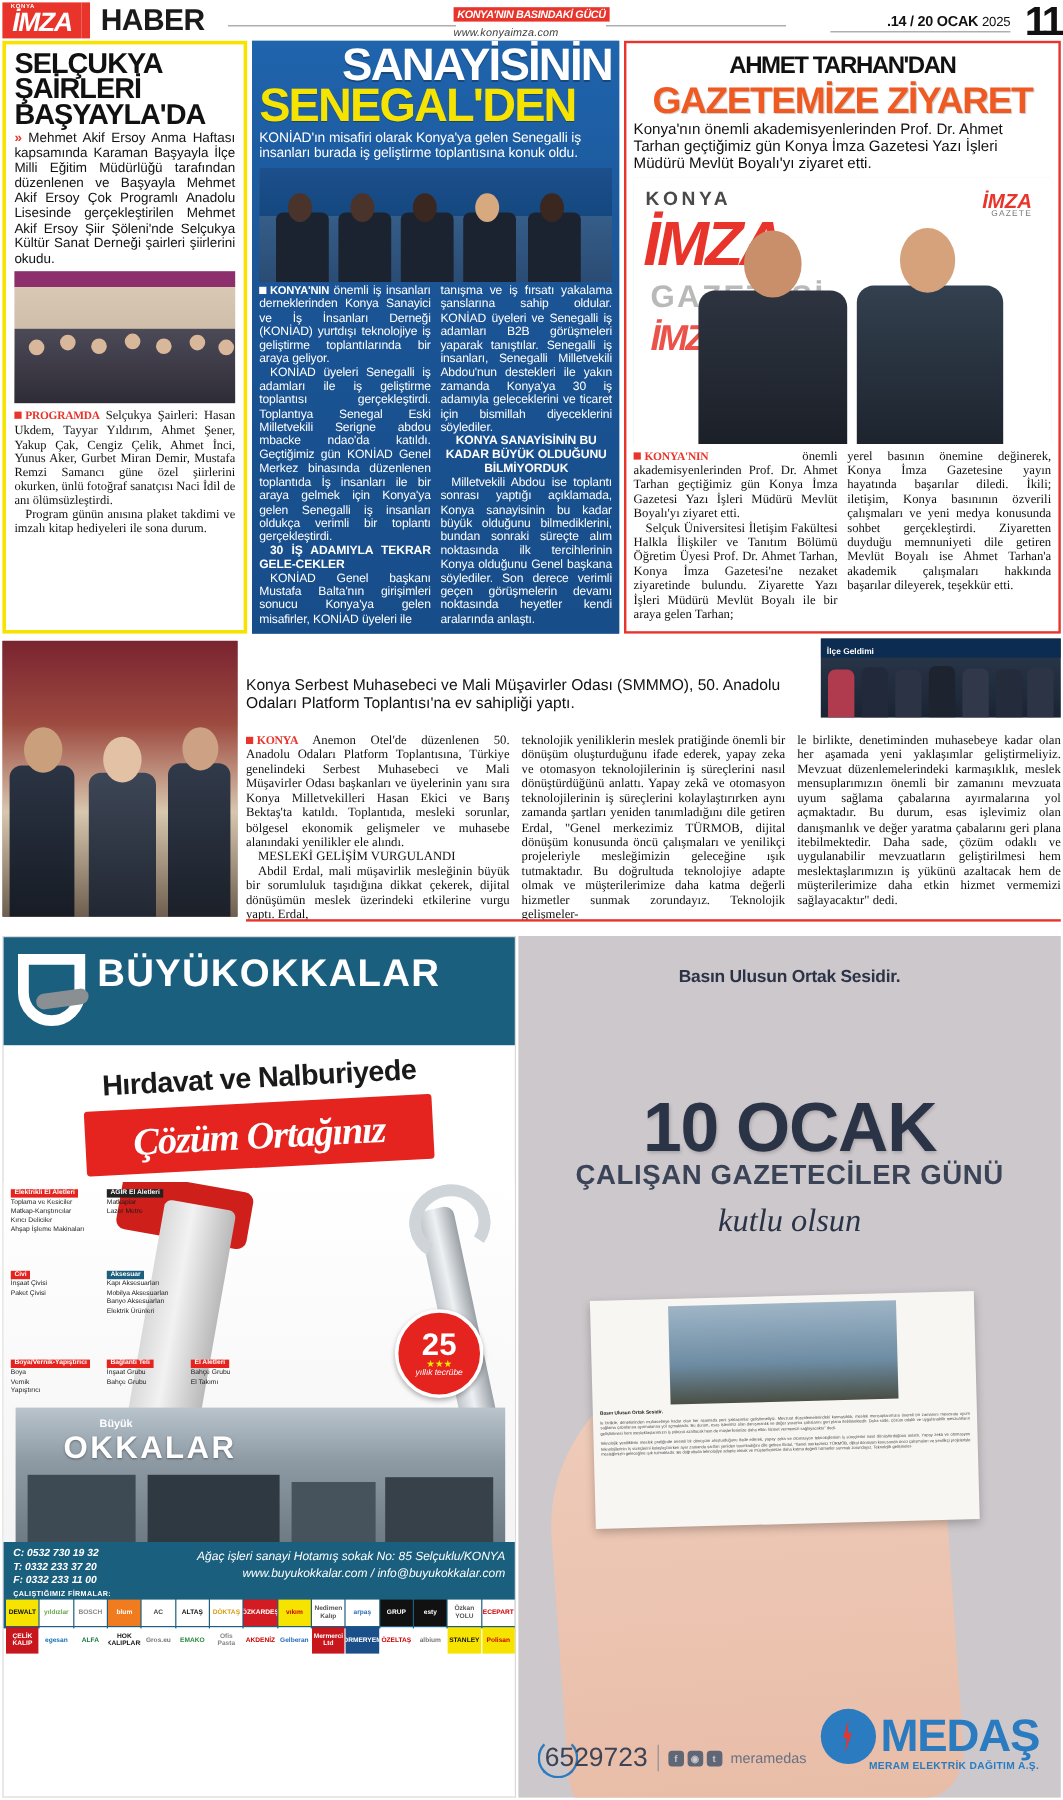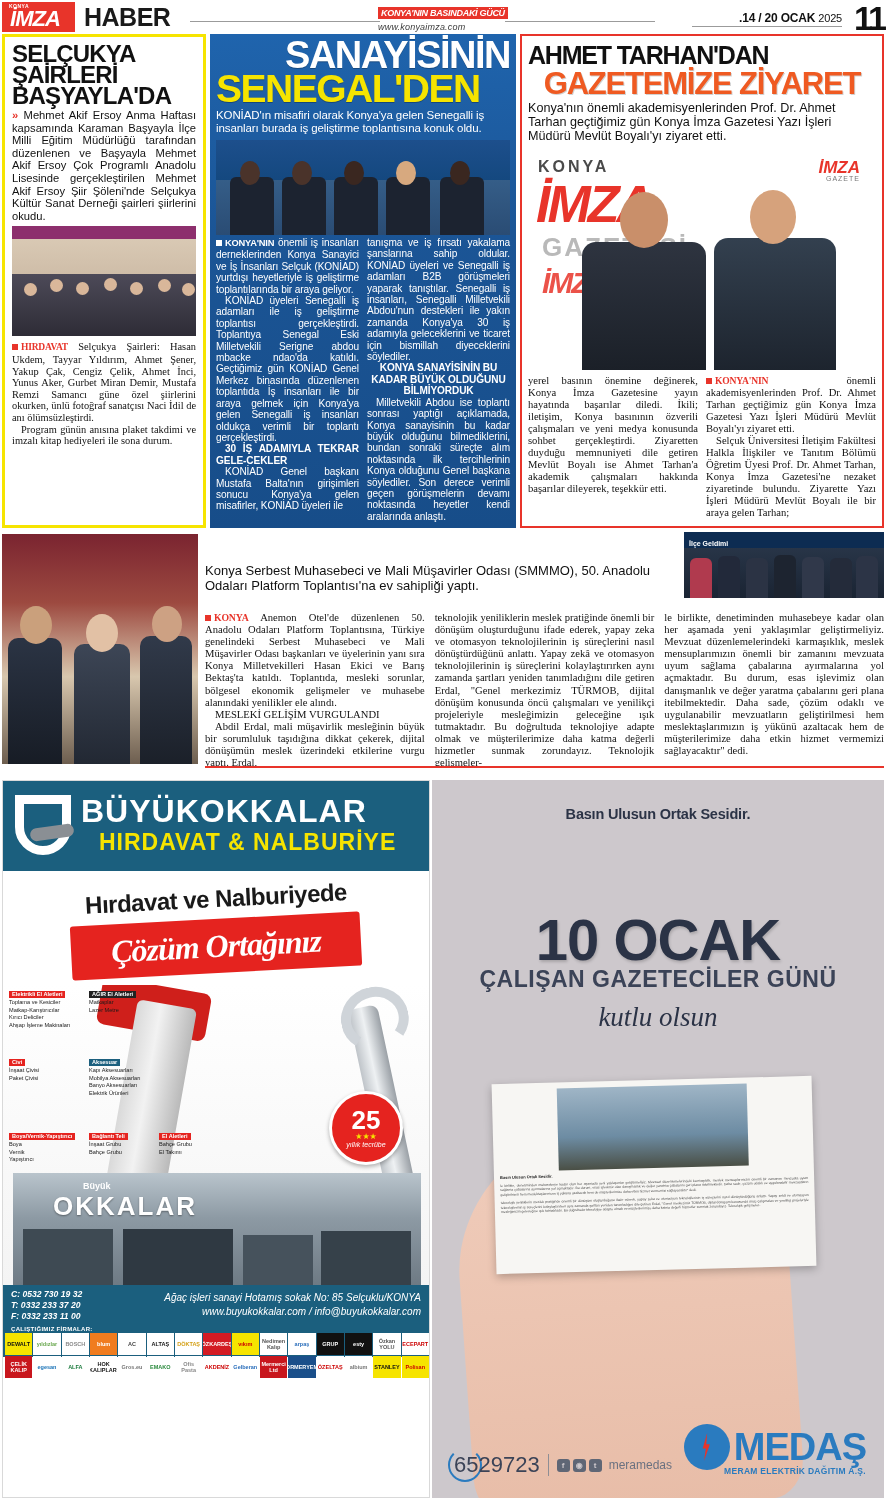--- a/index.html
+++ b/index.html
@@ -130,22 +130,22 @@
   .s2-body p.noind { text-indent:0; }
   .s2-sub { color:#fff; font-weight:bold; font-size:10.1px; line-height:11.4px; text-indent:9px; }
   .s2-sub.center { text-align:center; text-indent:0; }
 
   
   .story3 {
     position:absolute; left:520px; top:0; width:364px; height:494px;
     border:2px solid #e8342a; background:#fff; padding:5px 6px;
   }
   .s3-h1 {
-    font-size:25px; font-weight:bold; color:#111; line-height:28px; letter-spacing:-1.2px;
-    text-align:left;
+    font-size:20px; font-weight:bold; color:#111; line-height:28px; letter-spacing:-1.2px;
+    text-align:center;
   }
   .s3-h2 {
     font-size:31px; font-weight:bold; color:#ef5a22; line-height:29px; letter-spacing:-1.2px;
     text-align:center; text-shadow:1px 1px 0 rgba(0,0,0,.18);
   }
   .s3-lede { font-size:12.6px; line-height:14.2px; color:#111; margin-top:3px; }
   .s3-photo {
     margin-top:4px; width:100%; height:222px; position:relative; overflow:hidden;
     background:linear-gradient(180deg,#f2efe9 0%,#e6e2da 100%);
   }
@@ -410,21 +410,21 @@
         <div class="dot" style="left:12px;bottom:40px;width:13px;height:13px;"></div>
         <div class="dot" style="left:38px;bottom:44px;width:13px;height:13px;"></div>
         <div class="dot" style="left:64px;bottom:41px;width:13px;height:13px;"></div>
         <div class="dot" style="left:92px;bottom:45px;width:13px;height:13px;"></div>
         <div class="dot" style="left:118px;bottom:41px;width:13px;height:13px;"></div>
         <div class="dot" style="left:146px;bottom:44px;width:13px;height:13px;"></div>
         <div class="dot" style="left:170px;bottom:40px;width:13px;height:13px;"></div>
       </div>
       <div class="s1-caption-row">
         <div class="s1-body">
-          <span class="s1-kicker"><span class="sq"></span><span>HIRDAVAT</span></span>
+          <span class="s1-kicker"><span class="sq"></span><span>PROGRAMDA</span></span>
           <span>Selçukya Şairleri: Hasan Ukdem, Tayyar Yıldırım, Ahmet Şener, Yakup Çak, Cengiz Çelik, Ahmet İnci, Yunus Aker, Gurbet Miran Demir, Mustafa Remzi Samancı güne özel şiirlerini okurken, ünlü fotoğraf sanatçısı Naci İdil de anı ölümsüzleştirdi.</span>
           <p>Program günün anısına plaket takdimi ve imzalı kitap hediyeleri ile sona durum.</p>
         </div>
       </div>
     </div>
 
     <div class="story2">
       <div class="s2-headbox">
         <div class="s2-h1">SANAYİSİNİN</div>
         <div class="s2-h2">SENEGAL'DEN</div>
@@ -440,21 +440,21 @@
         <div class="face" style="left:128px;bottom:50px;background:#3a2720;"></div>
         <div class="suit" style="left:170px;"></div>
         <div class="face" style="left:180px;bottom:50px;background:#d7a97f;"></div>
         <div class="suit" style="left:224px;"></div>
         <div class="face" style="left:234px;bottom:50px;background:#3a2720;"></div>
       </div>
       <div class="s2-cols">
         <div class="s2-col">
           <div class="s2-body">
             <span class="s2-kicker"><span class="sq"></span><span>KONYA'NIN</span></span>
-            <span>önemli iş insanları derneklerinden Konya Sanayici ve İş İnsanları Selçuk (KONİAD) yurtdışı heyetleriyle iş geliştirme toplantılarında bir araya geliyor.</span>
+            <span>önemli iş insanları derneklerinden Konya Sanayici ve İş İnsanları Derneği (KONİAD) yurtdışı teknolojiye iş geliştirme toplantılarında bir araya geliyor.</span>
             <p>KONİAD üyeleri Senegalli iş adamları ile iş geliştirme toplantısı gerçekleştirdi. Toplantıya Senegal Eski Milletvekili Serigne abdou mbacke ndao'da katıldı. Geçtiğimiz gün KONİAD Genel Merkez binasında düzenlenen toplantıda İş insanları ile bir araya gelmek için Konya'ya gelen Senegalli iş insanları oldukça verimli bir toplantı gerçekleştirdi.</p>
             <div class="s2-sub">30 İŞ ADAMIYLA TEKRAR GELE-CEKLER</div>
             <p>KONİAD Genel başkanı Mustafa Balta'nın girişimleri sonucu Konya'ya gelen misafirler, KONİAD üyeleri ile</p>
           </div>
         </div>
         <div class="s2-col">
           <div class="s2-body">
             <p class="noind">tanışma ve iş fırsatı yakalama şanslarına sahip oldular. KONİAD üyeleri ve Senegalli iş adamları B2B görüşmeleri yaparak tanıştılar. Senegalli iş insanları, Senegalli Milletvekili Abdou'nun destekleri ile yakın zamanda Konya'ya 30 iş adamıyla geleceklerini ve ticaret için bismillah diyeceklerini söylediler.</p>
             <div class="s2-sub center">KONYA SANAYİSİNİN BU KADAR BÜYÜK OLDUĞUNU BİLMİYORDUK</div>
             <p>Milletvekili Abdou ise toplantı sonrası yaptığı açıklamada, Konya sanayisinin bu kadar büyük olduğunu bilmediklerini, bundan sonraki süreçte alım noktasında ilk tercihlerinin Konya olduğunu Genel başkana söylediler. Son derece verimli geçen görüşmelerin devamı noktasında heyetler kendi aralarında anlaştı.</p>
@@ -476,28 +476,28 @@
         <div class="imza-tr">İMZA</div>
         <div class="tr-sub">GAZETE</div>
         <div class="person" style="left:54px;width:124px;height:128px;background:linear-gradient(180deg,#2e3440,#1b2028);"></div>
         <div class="head" style="left:92px;bottom:122px;width:48px;height:56px;background:#c98f6a;"></div>
         <div class="person" style="left:186px;width:122px;height:132px;background:linear-gradient(180deg,#33404f,#1d242e);"></div>
         <div class="head" style="left:222px;bottom:126px;width:46px;height:54px;background:#d6a27c;"></div>
       </div>
       <div class="s3-cols">
         <div class="s3-col">
           <div class="s3-body">
-            <p style="text-indent:0">yerel basının önemine değinerek, Konya İmza Gazetesine yayın hayatında başarılar diledi. İkili; iletişim, Konya basınının özverili çalışmaları ve yeni medya konusunda sohbet gerçekleştirdi. Ziyaretten duyduğu memnuniyeti dile getiren Mevlüt Boyalı ise Ahmet Tarhan'a akademik çalışmaları hakkında başarılar dileyerek, teşekkür etti.</p>
-          </div>
-        </div>
-        <div class="s3-col">
-          <div class="s3-body">
             <span class="s3-kicker"><span class="sq"></span><span>KONYA'NIN</span></span>
             <span>önemli akademisyenlerinden Prof. Dr. Ahmet Tarhan geçtiğimiz gün Konya İmza Gazetesi Yazı İşleri Müdürü Mevlüt Boyalı'yı ziyaret etti.</span>
             <p>Selçuk Üniversitesi İletişim Fakültesi Halkla İlişkiler ve Tanıtım Bölümü Öğretim Üyesi Prof. Dr. Ahmet Tarhan, Konya İmza Gazetesi'ne nezaket ziyaretinde bulundu. Ziyarette Yazı İşleri Müdürü Mevlüt Boyalı ile bir araya gelen Tarhan;</p>
+          </div>
+        </div>
+        <div class="s3-col">
+          <div class="s3-body">
+            <p style="text-indent:0">yerel basının önemine değinerek, Konya İmza Gazetesine yayın hayatında başarılar diledi. İkili; iletişim, Konya basınının özverili çalışmaları ve yeni medya konusunda sohbet gerçekleştirdi. Ziyaretten duyduğu memnuniyeti dile getiren Mevlüt Boyalı ise Ahmet Tarhan'a akademik çalışmaları hakkında başarılar dileyerek, teşekkür etti.</p>
           </div>
         </div>
       </div>
     </div>
   </div>
 
   <div class="story4">
     <div class="s4-photoL">
       <div class="wall"></div>
       <div class="p" style="left:6px;bottom:0;width:54px;height:126px;background:linear-gradient(180deg,#2b3444,#171c25);"></div>
@@ -540,21 +540,20 @@
     </div>
     <div class="s4-rule"></div>
   </div>
 
   <div class="ads">
 
     <div class="ad-left">
       <div class="bk-header">
         <div class="bk-logo-b"></div>
         <div class="bk-name">BÜYÜKOKKALAR</div>
-        <div class="bk-sub">HIRDAVAT &amp; NALBURİYE</div>
       </div>
       <div class="bk-tag">Hırdavat ve Nalburiyede</div>
       <div class="bk-red">
         <span>Çözüm Ortağınız</span>
       </div>
       <div class="bk-art">
         <div class="hammer-head"></div>
         <div class="hammer"></div>
         <div class="wrench"></div>
 

